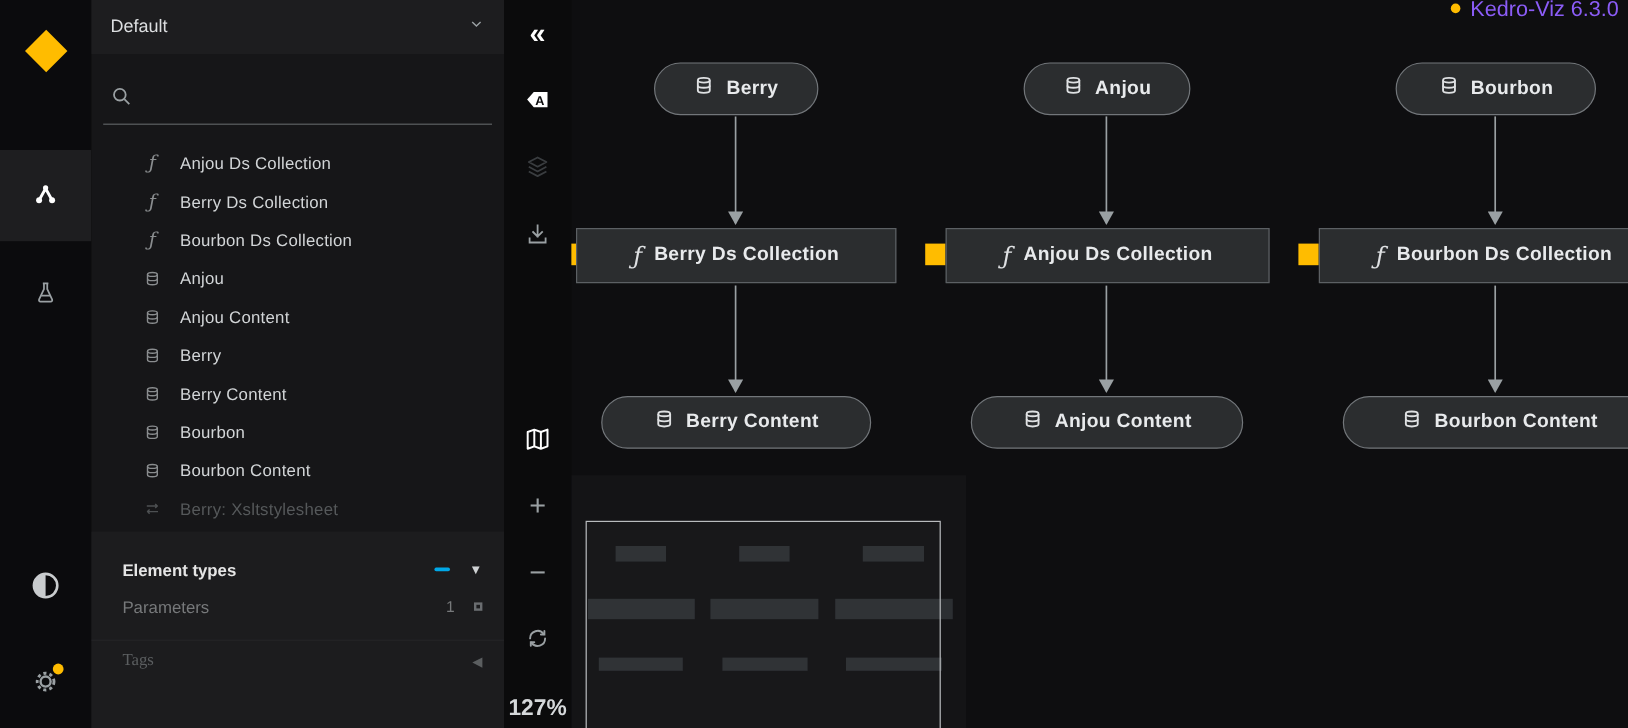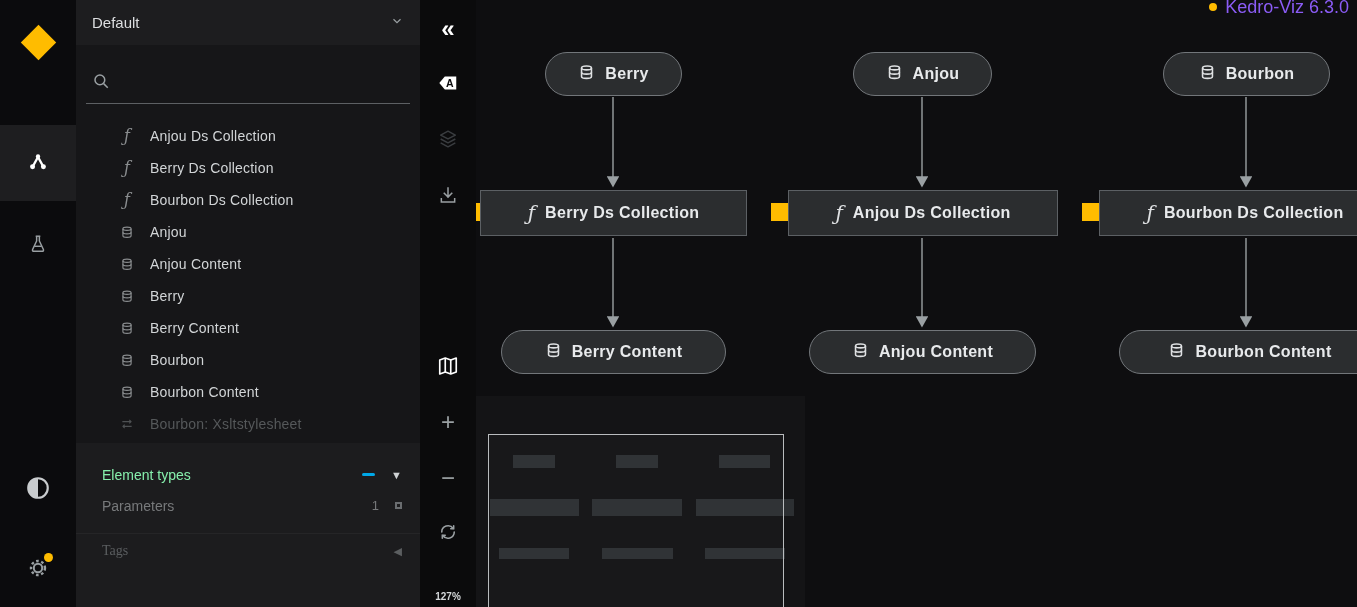--- a/index.html
+++ b/index.html
@@ -50,21 +50,21 @@
   .node-row.disabled .row-icon { color:#4d5052; }
   .node-row.disabled .row-label { color:#55585a; }
   .fn-glyph { font-family:"DejaVu Serif","Liberation Serif",serif; font-style:italic; font-size:16px; line-height:1; }
 
   .filters-panel {
     position:absolute; left:0; top:443px; width:344px; height:164px;
     background:#1c1c1e; padding-top:16px;
   }
   .filter-row { height:31px; display:flex; align-items:center; padding:0 18px 0 26px; cursor:pointer; }
   .filter-row .f-label { font-size:14px; }
-  .filters-panel .section-label { color:#86efac; }
+  .filters-panel .section-label { color:#e5e5e5;font-weight:bold; }
   .filter-row .f-right { margin-left:auto; display:flex; align-items:center; gap:16px; }
   .minus-pill { width:13px; height:3px; border-radius:2px; background:#00a8e8; }
   .tri-down { font-size:11px; color:#cfd2d4; }
   .row-on .f-label { color:#e2e4e6; }
   .row-on .f-count { font-size:13px; color:#9a9da0; }
   .sq-on { width:8px; height:8px; background:#00a8e8; }
   .row-off .f-label { color:#77797b; }
   .row-off .f-count { font-size:13px; color:#77797b; }
   .sq-off { width:7px; height:7px; border:2px solid #6a6d70; }
   .tags-row { margin-top:12px; border-top:1px solid #252527; padding-top:4px;font-family:Liberation Serif, serif; }
@@ -74,21 +74,21 @@
   
   .tools-col {
     position:absolute; left:420px; top:0; width:56px; height:607px;
     background:#0b0b0c; z-index:20;
   }
   .tool-btn { position:absolute; left:0; width:56px; height:44px; display:flex; align-items:center; justify-content:center; cursor:pointer; color:#9aa0a3; }
   .tool-btn.white { color:#ffffff; }
   .tool-btn.dim { color:#3a3d40; cursor:default; }
   .collapse-glyph { font-size:24px; font-weight:bold; color:#fff; line-height:1; }
   .plus-glyph, .minus-glyph { font-size:24px; color:#9aa0a3; line-height:1; }
-  .zoom-label { position:absolute; left:0; bottom:5px; width:56px; text-align:center; font-size:10px; font-weight:bold; color:#d5d8da; }
+  .zoom-label { position:absolute; left:0; bottom:5px; width:56px; text-align:center; font-size:19px; font-weight:bold; color:#d5d8da; }
 
   
   .canvas {
     position:absolute; left:476px; top:0; width:881px; height:607px;
     background:#0e0e10; overflow:hidden; z-index:10;
   }
   .version-badge { position:absolute; right:8px; top:0; height:14px; display:flex; align-items:center; gap:8px; }
   .version-dot { width:8px; height:8px; border-radius:50%; background:#ffbc00; }
   .version-text { font-size:18px; color:#8b5cf6; }
 
@@ -257,21 +257,21 @@
         </span>
         <span class="row-label">Bourbon Content</span>
       </div>
       <div class="node-row disabled">
         <span class="row-icon">
           <svg width="16" height="14" viewBox="0 0 24 24" fill="none" stroke="currentColor" stroke-width="2" stroke-linejoin="round">
               <path d="M4 8h15M16 5l3 3-3 3"></path>
               <path d="M20 16H5M8 13l-3 3 3 3"></path>
             </svg>
         </span>
-        <span class="row-label">Bourbon: Xsltstylesheet</span>
+        <span class="row-label">Berry: Xsltstylesheet</span>
       </div>
     </div>
 
     <div class="filters-panel">
       <div class="filter-row">
         <span class="f-label section-label">Element types</span>
         <span class="f-right">
           <span class="minus-pill"></span>
           <span class="tri-down">▼</span>
         </span>

